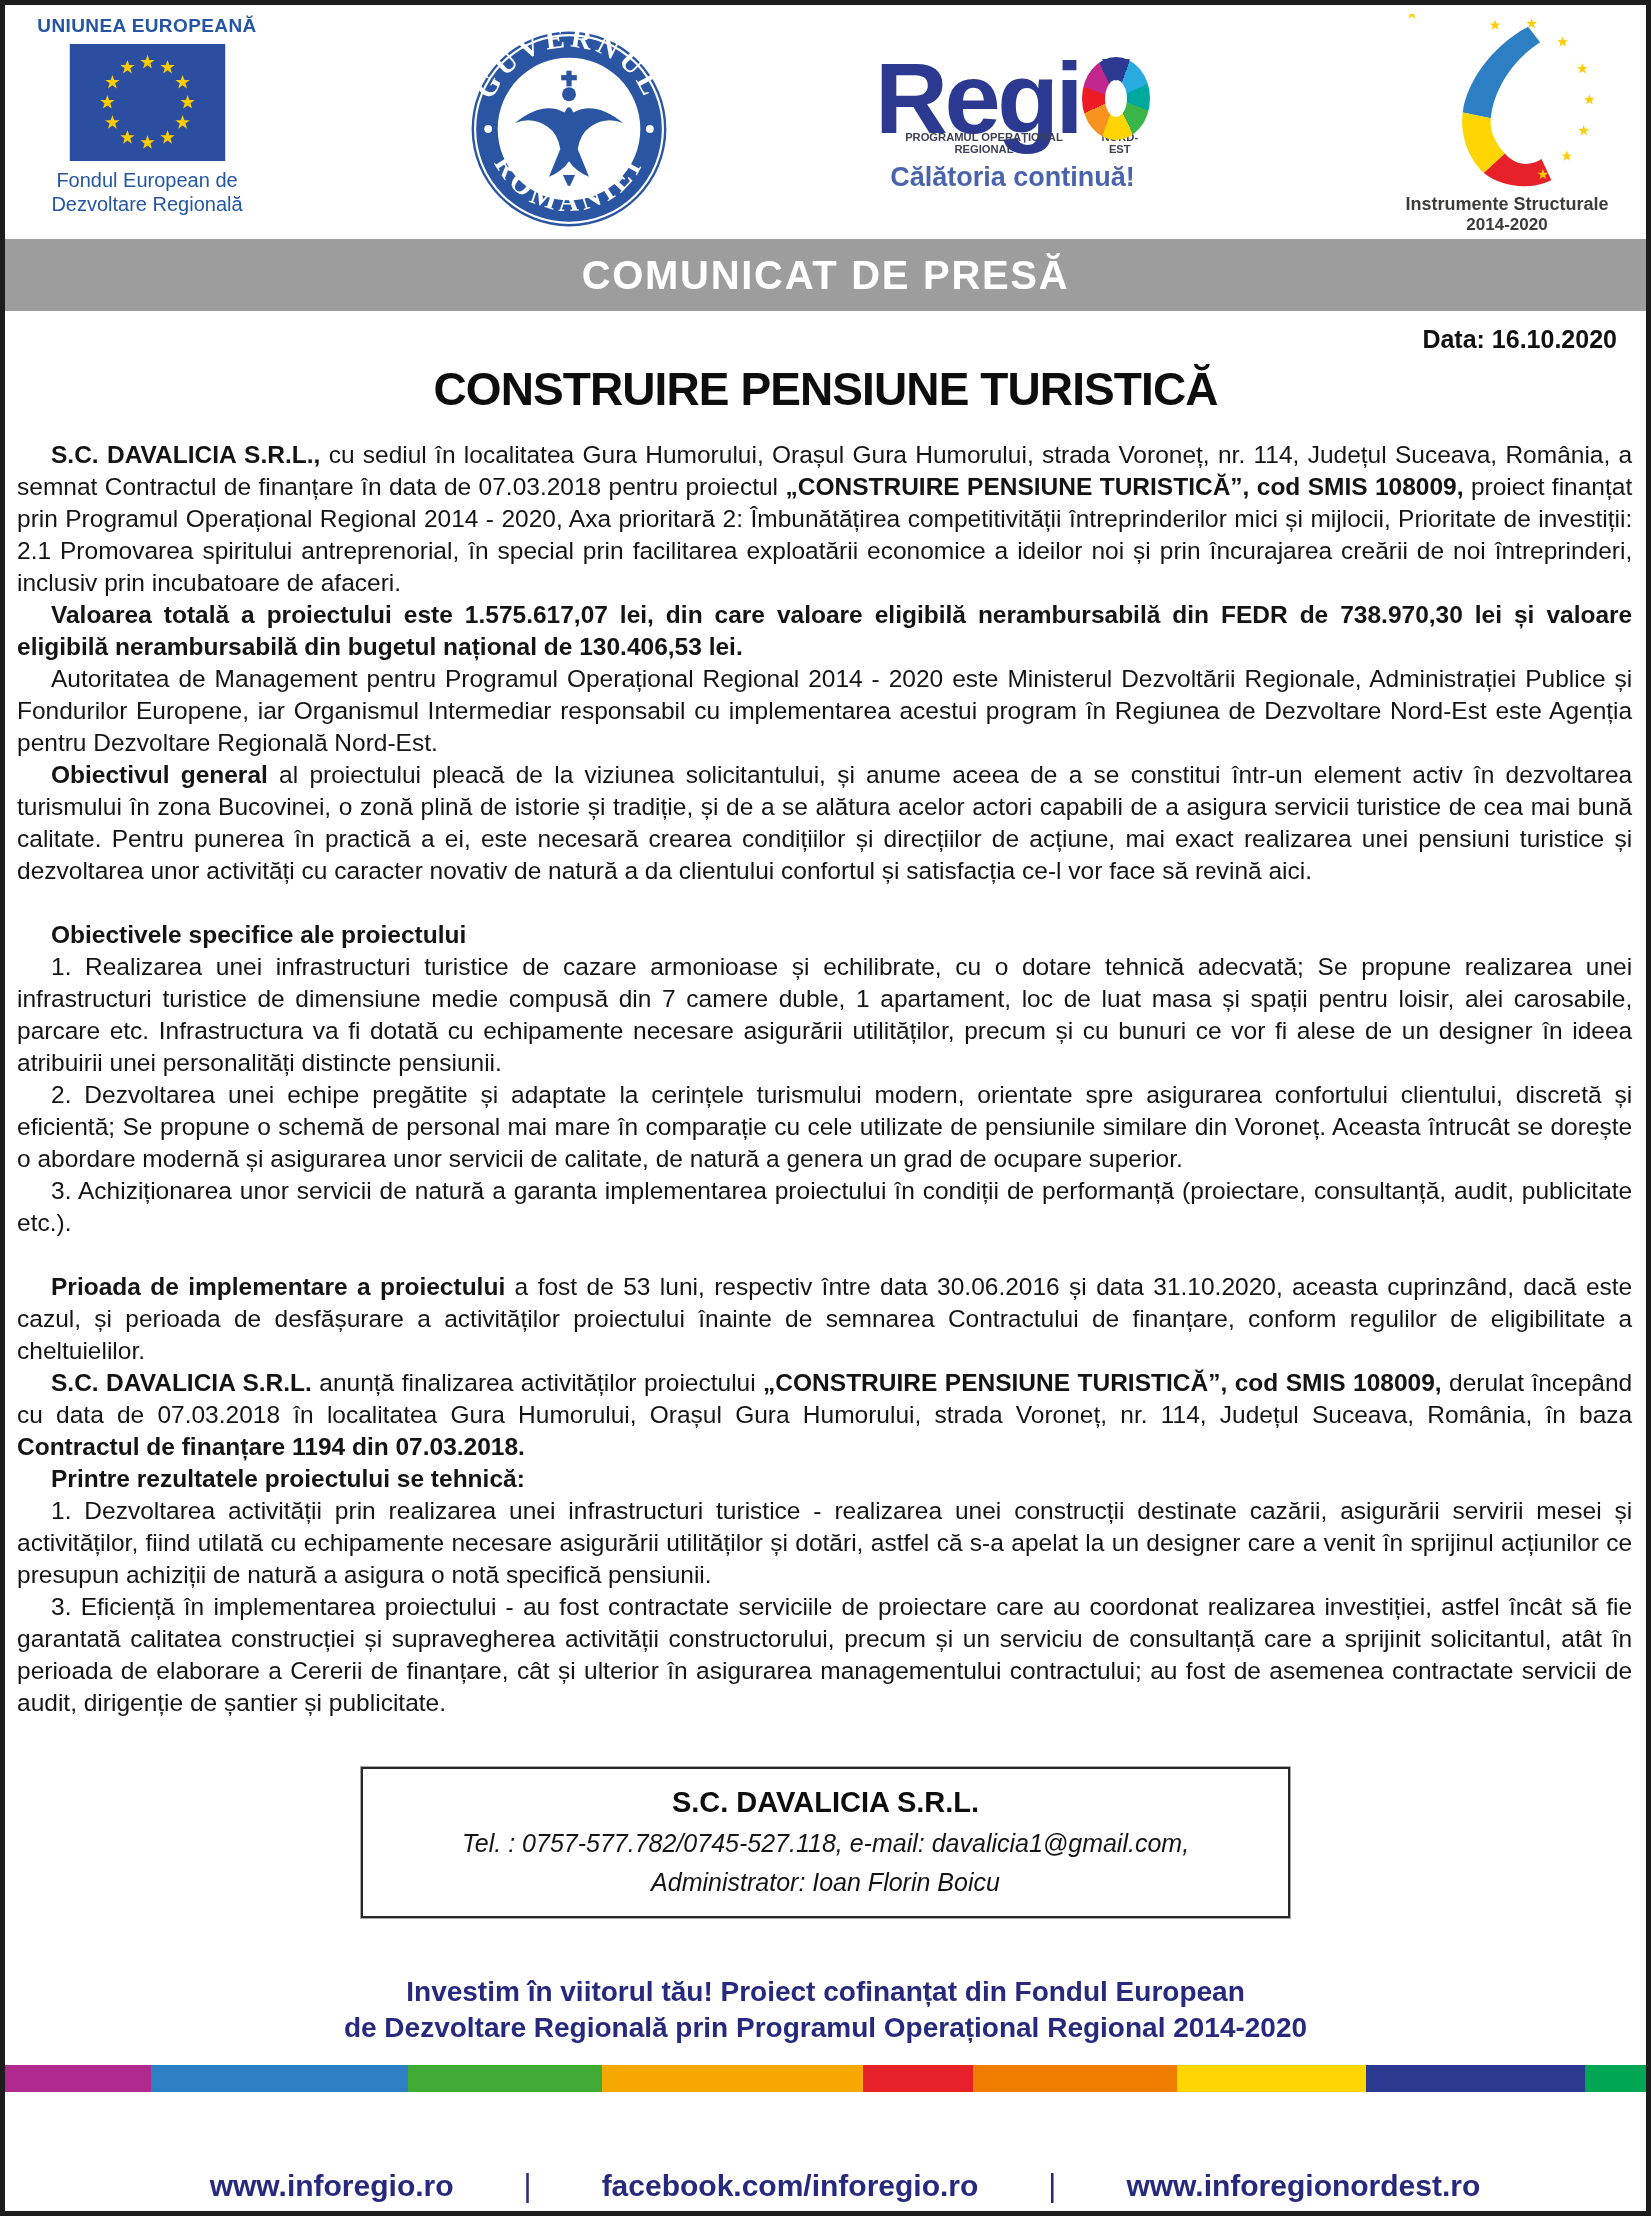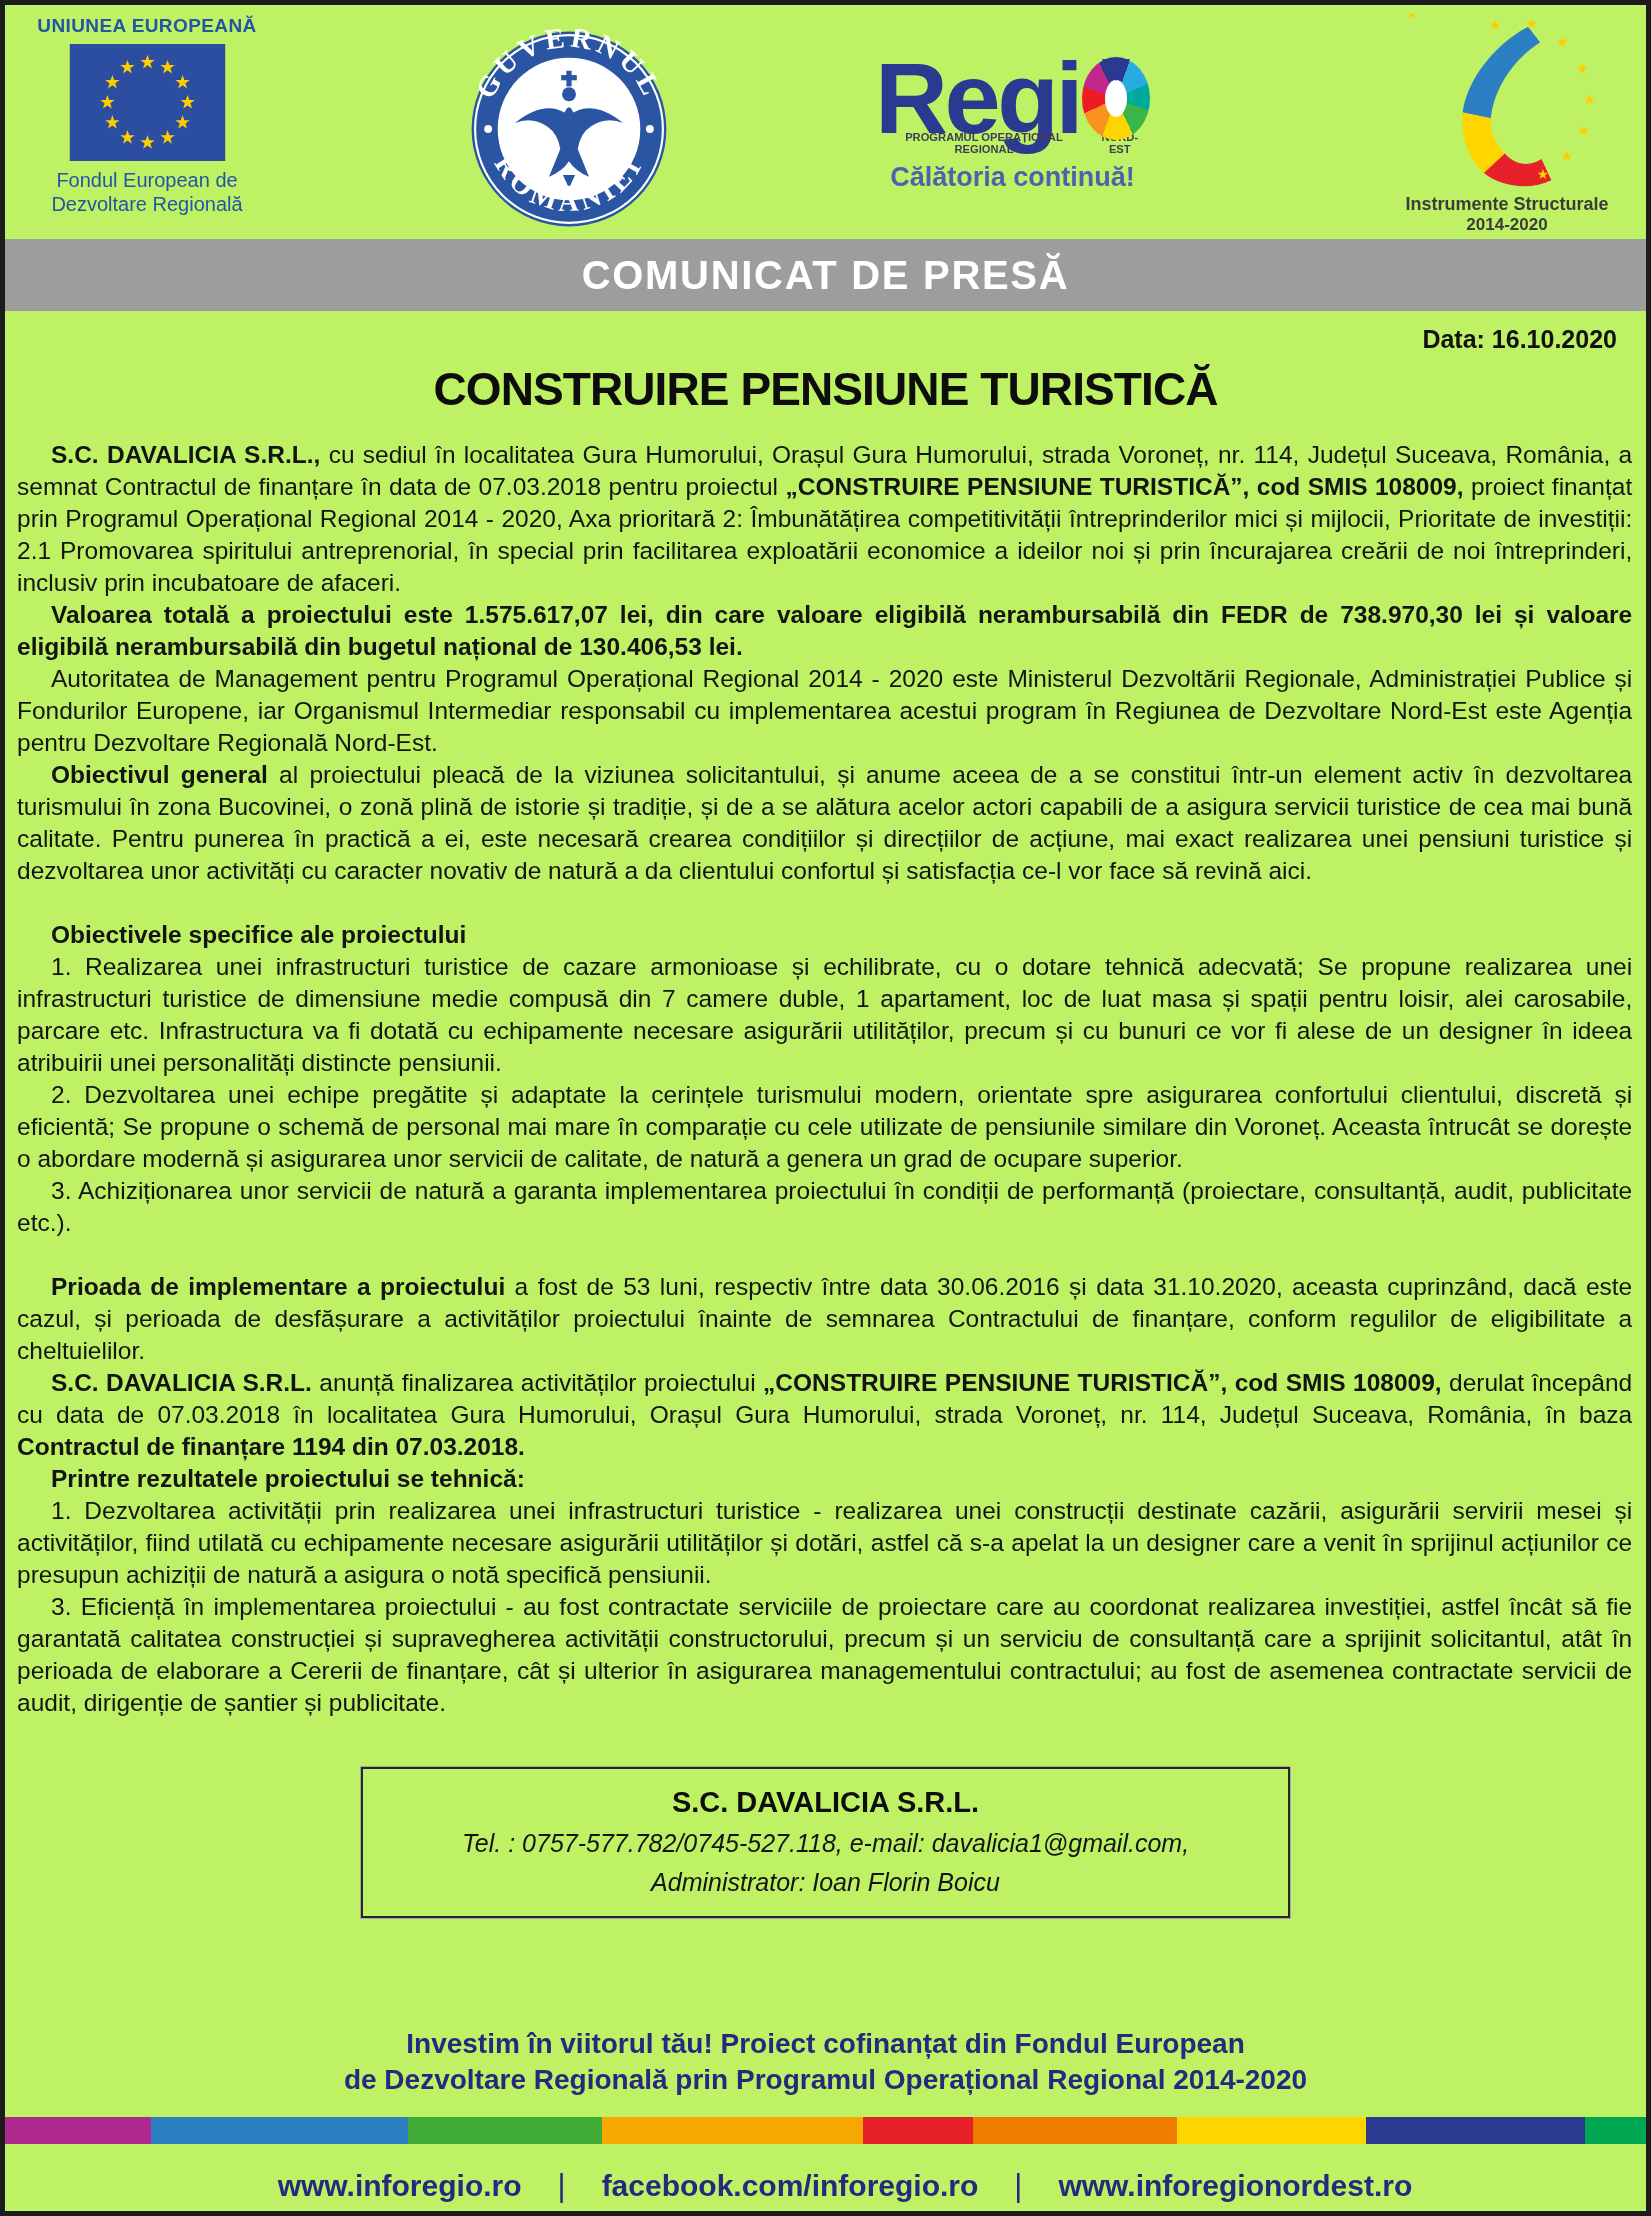--- a/index.html
+++ b/index.html
@@ -1,18 +1,18 @@
 <!DOCTYPE html>
 <html lang="ro" style="font-size:13.8px"><head>
 <meta charset="utf-8">
 <style>
   html,body{margin:0;padding:0;background:#4a4a4a;}
   .page{
     position:relative;width:1651px;height:2216px;box-sizing:border-box;
-    background:#bef264;border:5.2px solid #1c1c1c;overflow:hidden;
+    background:#ffffff;border:5.2px solid #1c1c1c;overflow:hidden;
     font-family:"Liberation Sans","DejaVu Sans",sans-serif;color:#141414;
   }
   
   .header{position:relative;height:234px;}
   .logo-block{position:absolute;text-align:center;}
   .eu-logo{left:26px;top:10.3px;width:232px;}
   .eu-title{font-size:19px;font-weight:bold;color:#2456a4;letter-spacing:0.4px;margin-bottom:6.9px;}
   .eu-flag{display:block;margin:0 auto;}
   .eu-sub{font-size:20px;color:#2456a4;line-height:24px;margin-top:6.9px;}
   .gov-seal{left:464px;top:24px;width:200px;}
@@ -41,21 +41,21 @@
   .para.heading{text-align:left;font-weight:bold;}
   
   .contact-box{width:929px;margin:48px auto 0;box-sizing:border-box;border:2.6px solid #262626;
     outline:1.7px solid #a8a8a8;outline-offset:0.9px;padding:17px 8.6px 19px;text-align:center;}
   .contact-title{font-size:29px;font-weight:bold;color:#0d0d0d;}
   .contact-line{font-size:25px;margin-top:10.3px;color:#141414;font-style:italic;}
   
   .bottom-group{position:absolute;left:0;right:0;bottom:6.9px;}
   .slogan{text-align:center;font-size:28px;font-weight:600;color:#26297e;line-height:36px;}
   .rainbow{display:flex;height:27px;margin-top:19px;}
-  .links-row{display:flex;justify-content:center;align-items:center;gap:36px;margin-top:24px;
+  .links-row{display:flex;justify-content:center;align-items:center;gap:70px;margin-top:76px;
     font-size:30px;font-weight:bold;color:#26297e;padding-left:39px;}
   .links-row .pipe{font-weight:normal;font-size:31px;}
   .disclaimer{text-align:center;font-size:24px;color:#161616;margin-top:26px;}
 </style>
 </head>
 <body>
 
 <div class="page">
 
   <div class="header">

